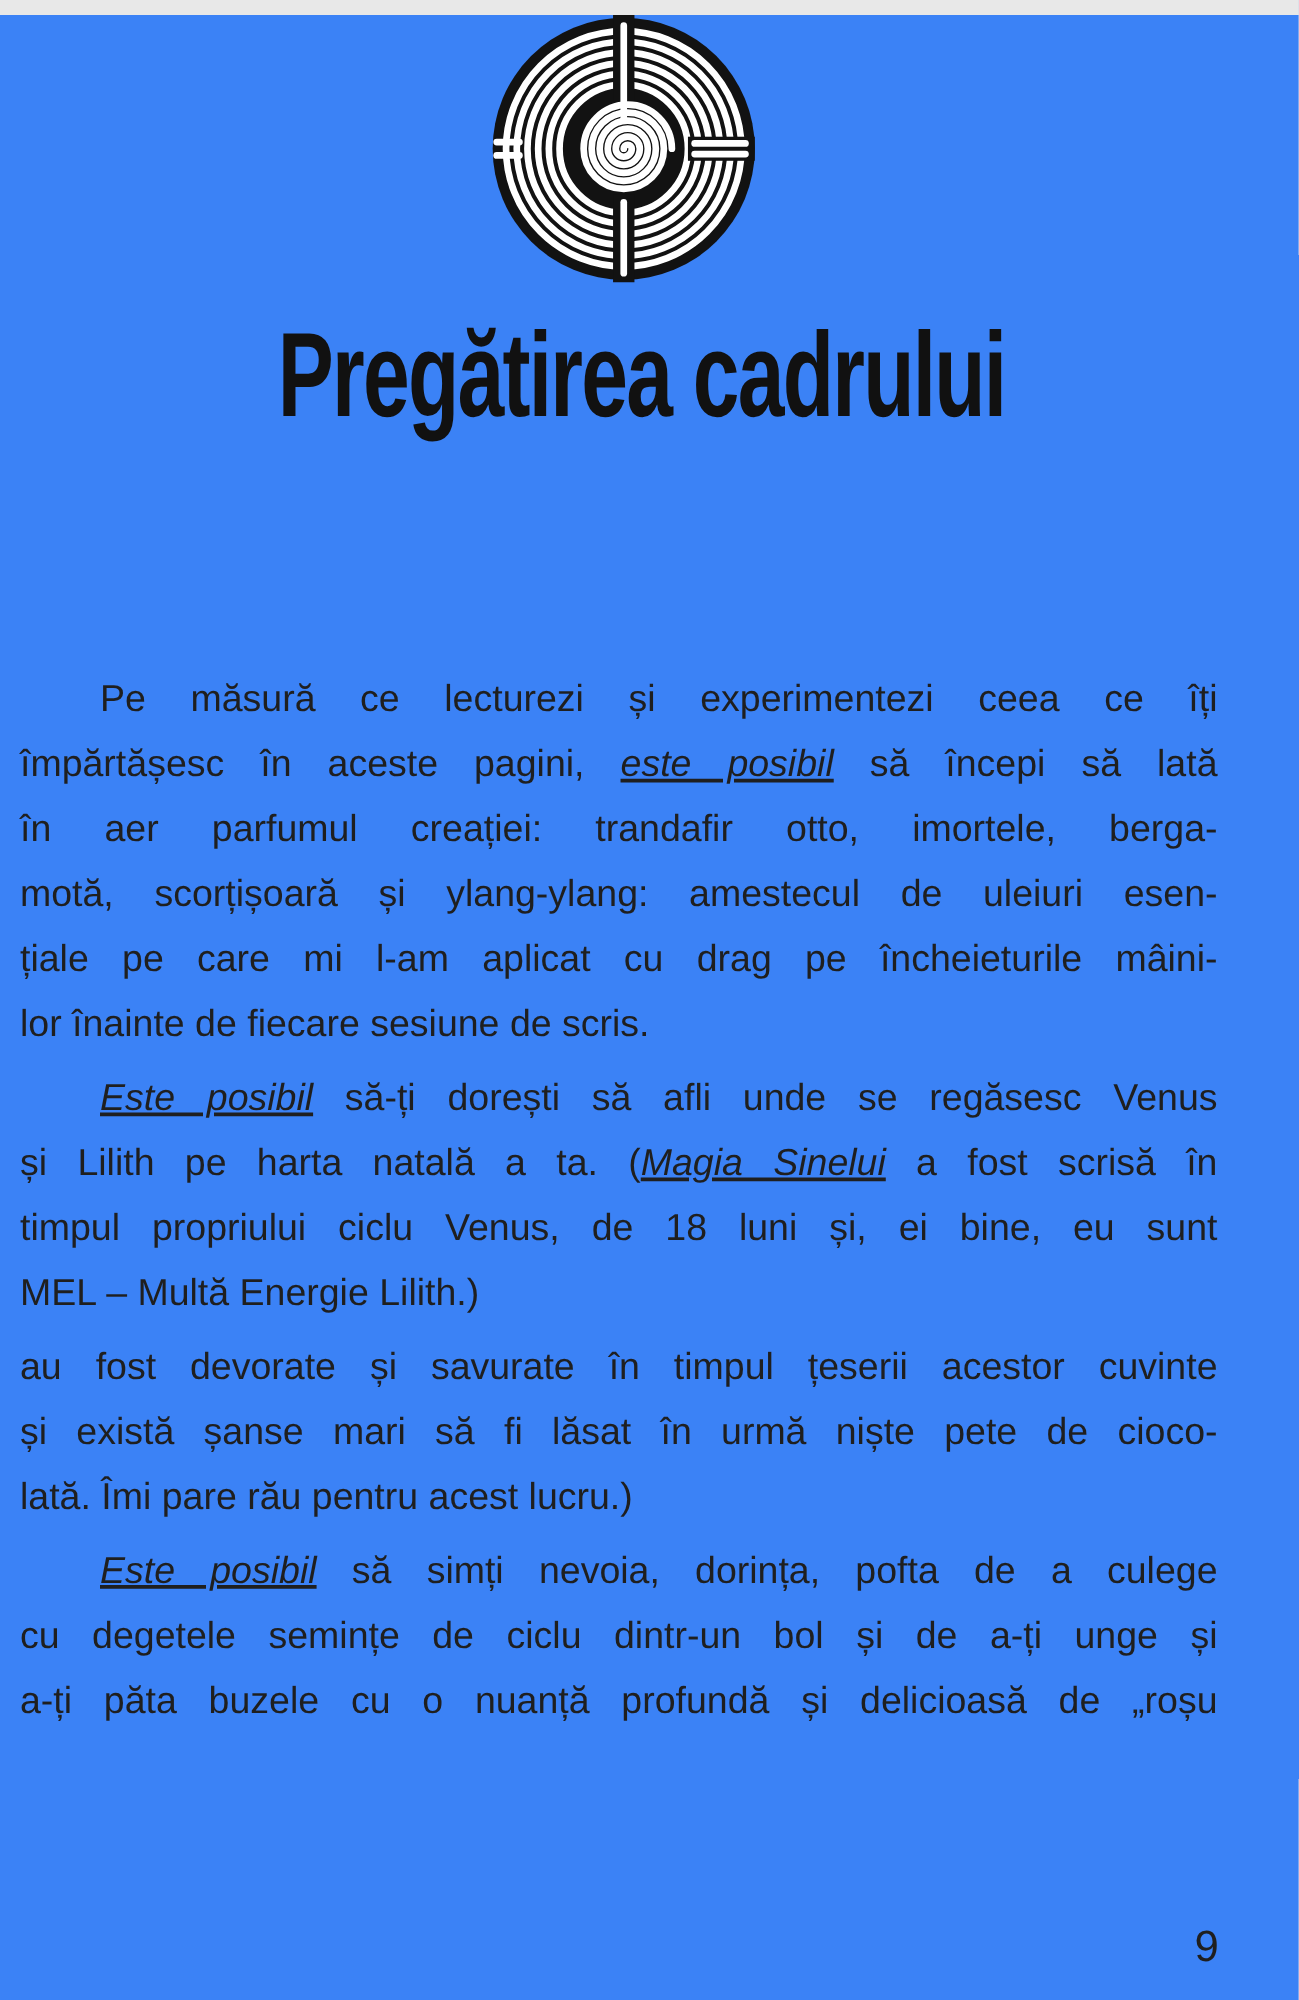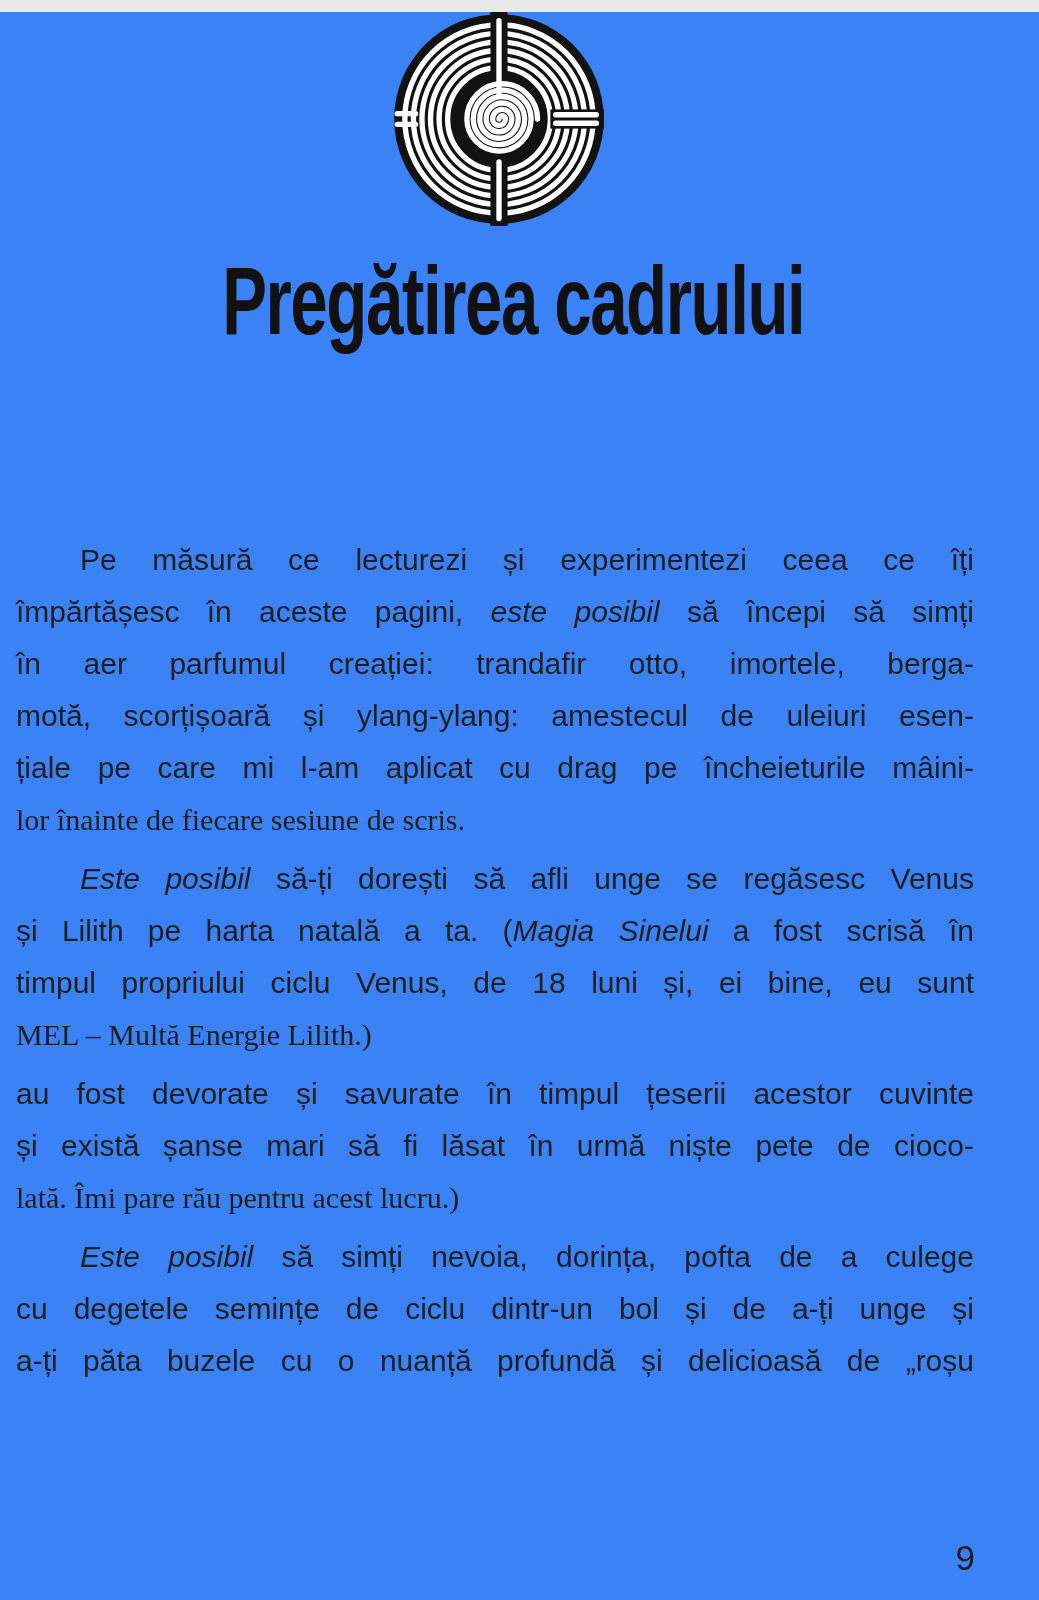--- a/index.html
+++ b/index.html
@@ -39,22 +39,22 @@
     color: #1f1f1f;
   }
   p.para { margin: 0 0 7px 0; }
   .line {
     display: block;
     text-align: justify;
     text-align-last: justify;
     white-space: normal;
   }
   .line.first { text-indent: 64px; }
-  .line.last { text-align-last: left; font-family: Liberation Serif, serif; }
-  .it { font-style: italic; }
+  .line.last { text-align-last: left; }
+  .it { font-style: italic; text-decoration: underline; }
   .pagenum {
     position: absolute;
     right: 64px;
     bottom: 34px;
     font-size: 35px;
     color: #1f1f1f;
   }
 </style>
 </head>
 <body>
@@ -86,29 +86,29 @@
       </g>
     </svg>
   </div>
 
   <h1 class="title">Pregătirea cadrului</h1>
 
   <main class="body-block">
 
     <p class="para">
       <span class="line first"><span>Pe măsură ce lecturezi și experimentezi ceea ce îți</span></span>
-      <span class="line"><span>împărtășesc în aceste pagini, </span><span class="it">este posibil</span><span> să începi să simți</span></span>
+      <span class="line"><span>împărtășesc în aceste pagini, </span><span class="it">este posibil</span><span> să începi să lată</span></span>
       <span class="line"><span>în aer parfumul creației: trandafir otto, imortele, berga-</span></span>
       <span class="line"><span>motă, scorțișoară și ylang-ylang: amestecul de uleiuri esen-</span></span>
       <span class="line"><span>țiale pe care mi l-am aplicat cu drag pe încheieturile mâini-</span></span>
       <span class="line last"><span>lor înainte de fiecare sesiune de scris.</span></span>
     </p>
 
     <p class="para">
-      <span class="line first"><span class="it">Este posibil</span><span> să-ți dorești să afli unge se regăsesc Venus</span></span>
+      <span class="line first"><span class="it">Este posibil</span><span> să-ți dorești să afli unde se regăsesc Venus</span></span>
       <span class="line"><span>și Lilith pe harta natală a ta. (</span><span class="it">Magia Sinelui</span><span> a fost scrisă în</span></span>
       <span class="line"><span>timpul propriului ciclu Venus, de 18 luni și, ei bine, eu sunt</span></span>
       <span class="line last"><span>MEL – Multă Energie Lilith.)</span></span>
     </p>
 
     <p class="para">
       <span class="line"><span>au fost devorate și savurate în timpul țeserii acestor cuvinte</span></span>
       <span class="line"><span>și există șanse mari să fi lăsat în urmă niște pete de cioco-</span></span>
       <span class="line last"><span>lată. Îmi pare rău pentru acest lucru.)</span></span>
     </p>

